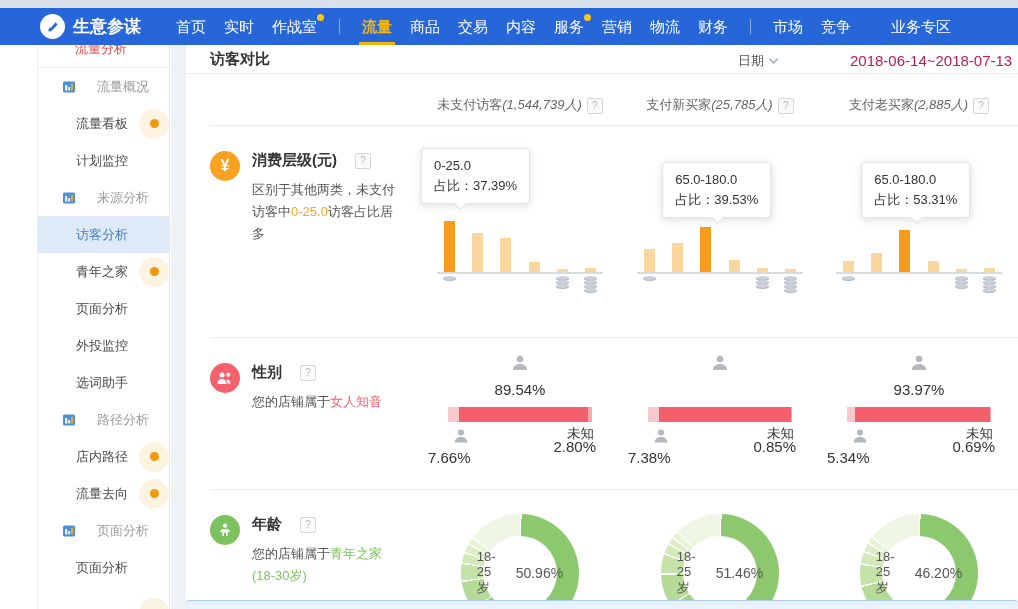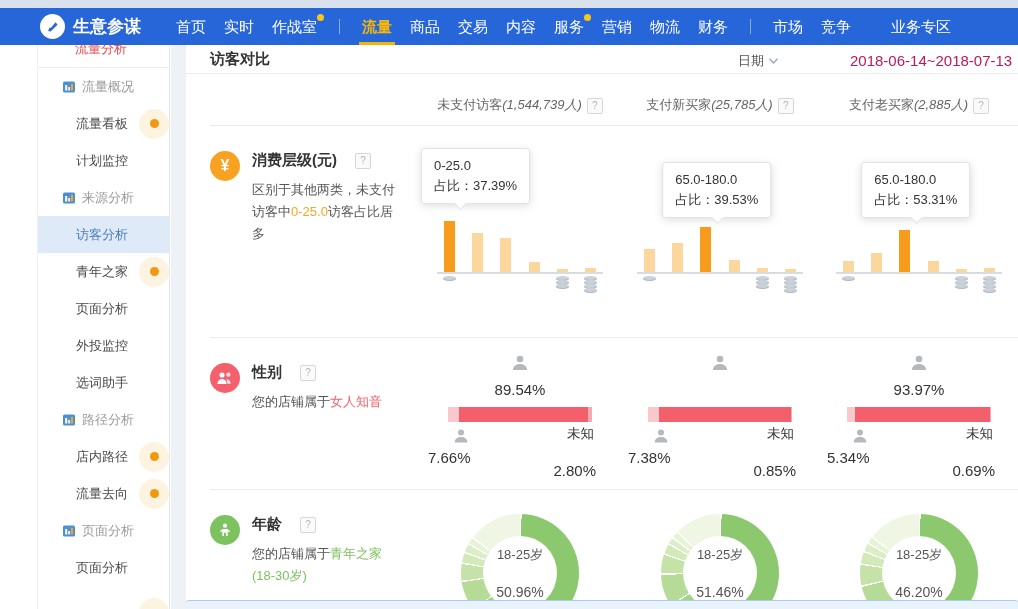--- a/index.html
+++ b/index.html
@@ -18,21 +18,21 @@
   .nav-item.active::after{content:"";position:absolute;left:-3px;right:-3px;bottom:0;height:3px;background:#f2b600;}
   .nav-badge{position:absolute;top:6px;right:-7px;width:7px;height:7px;border-radius:50%;background:#f7c617;}
   .nav-divider{width:1px;height:15px;background:rgba(255,255,255,.45);margin:0 13px;}
   .nav-gap{width:22px;}
   
   .sidebar{position:absolute;left:37px;top:45px;bottom:0;width:133px;background:#fff;box-sizing:border-box;
            border-right:1px solid #e4e7eb;border-left:1px solid #edeff2;overflow:hidden;font-size:13px;}
   .side-module{color:#ef4444;padding:2px 0 9px 37px;margin-top:-7px;cursor:pointer;}
   .side-divider{height:1px;background:#ededed;}
   .side-item{height:37px;display:flex;align-items:center;padding-left:38px;color:#4a4a4a;cursor:pointer;position:relative;}
-  .side-item.section{color:#9b9b9b;padding-left:24px;gap:6px;}
+  .side-item.section{color:#9b9b9b;padding-left:24px;gap:21px;}
   .side-item.selected{background:#dfeaf8;color:#4a7dbf;}
   .badge{position:absolute;right:0;top:50%;transform:translateY(-50%);width:30px;height:30px;border-radius:50%;
          background:#fdf3e1;display:flex;align-items:center;justify-content:center;}
   .badge::after{content:"";width:9px;height:9px;border-radius:50%;background:#f0990e;}
   .badge.partial{top:auto;bottom:-22px;transform:none;}
   
   .gapstrip{position:absolute;left:171px;top:45px;width:15px;bottom:0;background:#eef1f5;}
   .content{position:absolute;left:186px;top:45px;right:0;bottom:0;background:#fff;}
   .content-header{height:28px;border-bottom:1px solid #ececec;position:relative;}
   .page-title{position:absolute;left:24px;top:5px;font-size:15px;font-weight:bold;color:#333;}
@@ -81,25 +81,25 @@
   .g-box{position:absolute;left:50%;transform:translateX(-50%);top:0;width:152px;height:100%;}
   .g-top-icon{position:absolute;top:15px;left:50%;transform:translateX(-50%);}
   .g-female-pct{position:absolute;top:43px;left:0;right:0;text-align:center;font-size:15px;color:#333;}
   .g-bar{position:absolute;top:69px;left:4px;right:4px;height:15px;display:flex;cursor:pointer;}
   .g-male-seg{background:#f9c8cd;}
   .g-female-seg{background:#f35f6b;}
   .g-unk-seg{background:#f6aab2;}
   .g-male-icon{position:absolute;top:89px;left:8px;}
   .g-male-pct{position:absolute;top:111px;left:-16px;font-size:15px;color:#333;}
   .g-unk-label{position:absolute;top:87px;right:2px;font-size:13.5px;color:#333;}
-  .g-unk-pct{position:absolute;top:124px;right:0;font-size:15px;color:#333;text-align:right;}
+  .g-unk-pct{position:absolute;top:100px;right:0;font-size:15px;color:#333;text-align:right;}
   
   .donut{position:absolute;left:50%;transform:translateX(-50%);top:24px;width:118px;height:118px;border-radius:50%;cursor:pointer;}
   .donut-hole{position:absolute;left:50%;top:50%;transform:translate(-50%,-50%);width:74px;height:74px;border-radius:50%;
-              background:#fff;display:flex;flex-direction:column;align-items:center;justify-content:center;
+              background:#fff;display:flex;flex-direction:row;align-items:center;justify-content:center;
               font-size:13px;color:#555;gap:20px;}
   .donut-value{font-size:14px;}
   .bottom-strip{position:absolute;left:0;right:0;bottom:0;height:8px;background:#e9f3fd;border-top:1px solid #abccee;border-radius:3px 3px 0 0;}
   svg{display:block;}
 </style>
 </head>
 <body>
 
 <div class="page">
   <div class="browser-strip"></div>

